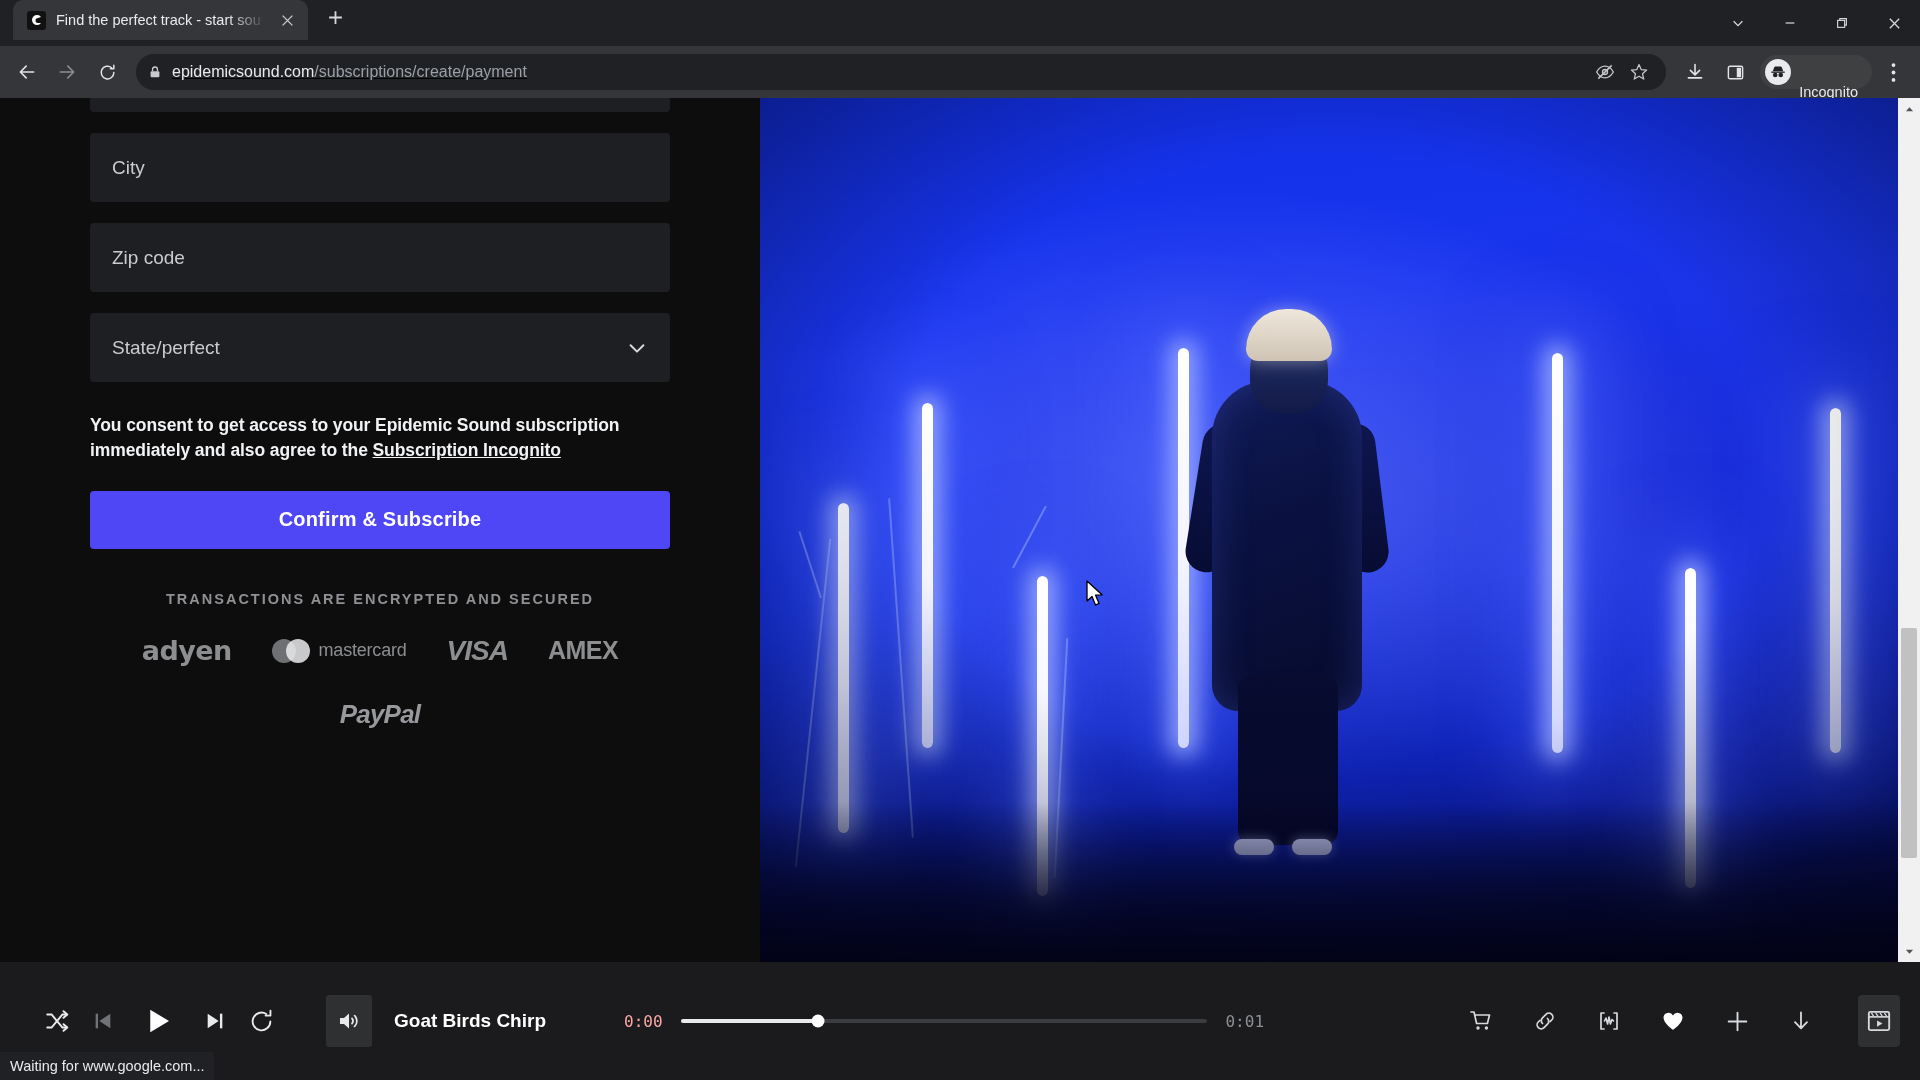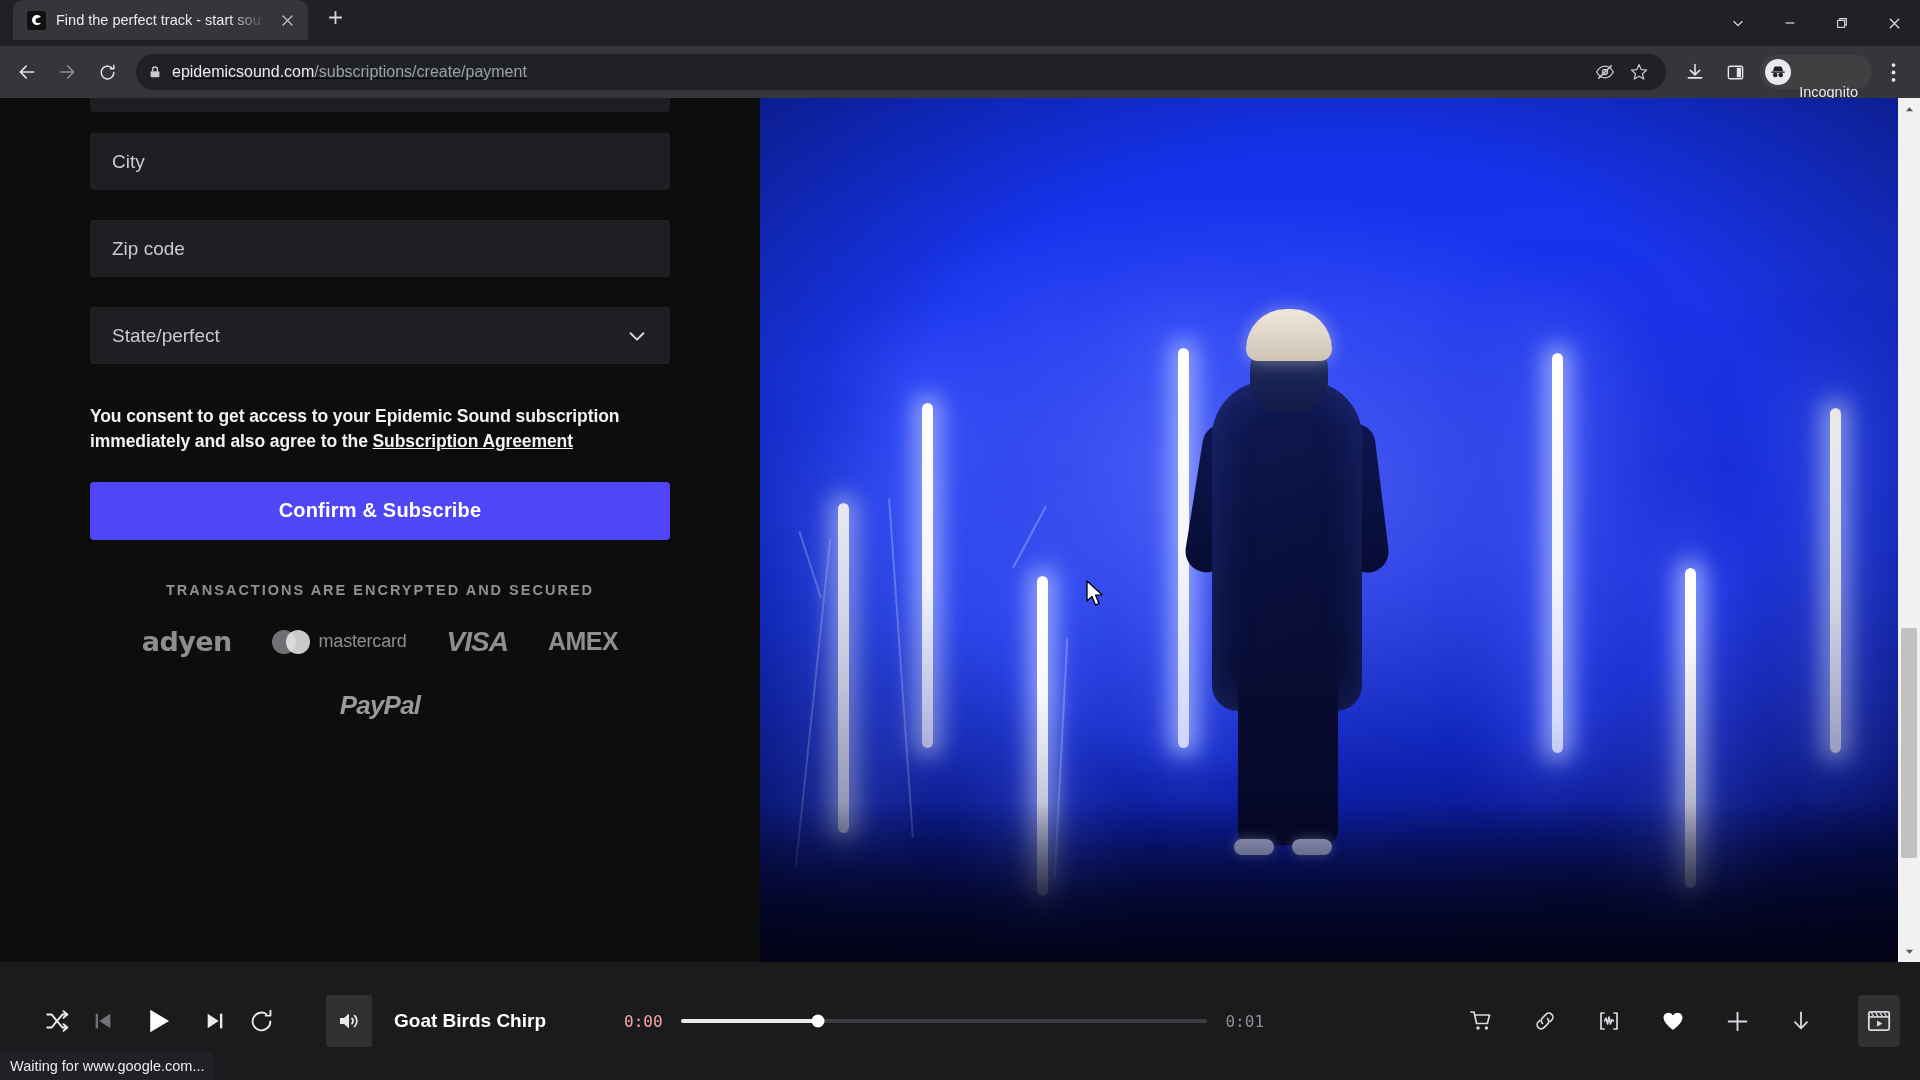--- a/index.html
+++ b/index.html
@@ -72,23 +72,23 @@
   .viewport { flex: 1; display: flex; position: relative; background:#0b0b0c; min-height:0; }
   .page { flex: 1; display: flex; position: relative; overflow: hidden; }
 
   
   .formpanel {
     width: 760px; background: #0d0d0e; flex: 0 0 760px;
     padding: 0 90px; position: relative;
     display: flex; flex-direction: column;
   }
   .field {
-    height: 57px; background: #1e1f22; border-radius: 4px;
+    height: 69px; background: #1e1f22; border-radius: 4px;
     display: flex; align-items: center; padding: 0 22px;
-    color: #c9cbce; font-size: 19px; margin-bottom: 30px; position: relative;
+    color: #c9cbce; font-size: 19px; margin-bottom: 21px; position: relative;
   }
   .field.cutoff { height: 14px; margin-bottom: 21px; border-radius: 0 0 4px 4px; align-items:flex-end; overflow:hidden; }
   .field .chev { margin-left: auto; color:#d8dadd; display:flex; }
 
   .consent {
     color: #f1f2f4; font-size: 17.5px; line-height: 1.42;
     font-weight: 700; margin-top: 10px; margin-bottom: 28px;
     letter-spacing: -0.1px;
   }
   .consent a { color:#f1f2f4; text-decoration: underline; }
@@ -328,21 +328,21 @@
 
         <div class="field">
           <span>State/perfect</span>
           <span class="chev">
             <svg width="22" height="22" viewBox="0 0 24 24">
                 <path d="M5 9 L12 16 L19 9" stroke="currentColor" stroke-width="2.1" fill="none" stroke-linecap="round" stroke-linejoin="round"></path>
               </svg>
           </span>
         </div>
 
-        <p class="consent"><span>You consent to get access to your Epidemic Sound subscription immediately and also agree to the </span><a href="#">Subscription Agreement</a></p>
+        <p class="consent"><span>You consent to get access to your Epidemic Sound subscription immediately and also agree to the </span><a href="#">Subscription Incognito</a></p>
 
         <button class="cta">Confirm &amp; Subscribe</button>
 
         <div class="secured">TRANSACTIONS ARE ENCRYPTED AND SECURED</div>
 
         <div class="logos">
           <span class="logo">
             <span class="lg-adyen">adyen</span>
           </span>
           <span class="logo">

